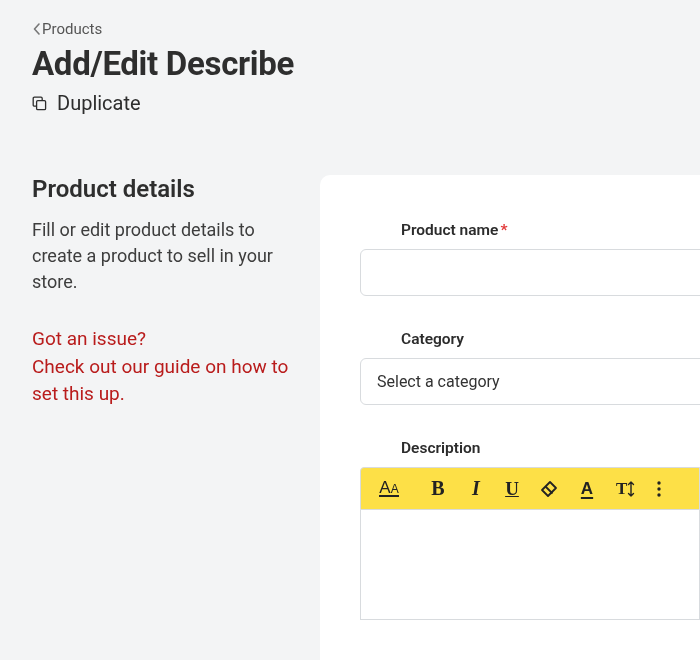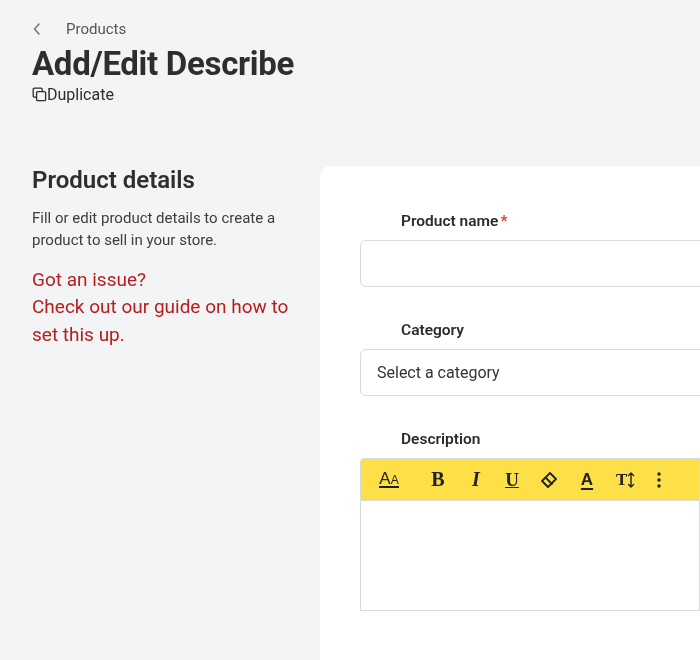--- a/index.html
+++ b/index.html
@@ -6,62 +6,63 @@
     html, body { width: 700px; height: 660px; overflow: hidden; }
     body {
       font-family: -apple-system, BlinkMacSystemFont, "Segoe UI", Roboto, Helvetica, Arial, sans-serif;
       background: #f3f4f5;
       color: #1f2328;
     }
     .page { padding: 20px 0 0 32px; }
     .breadcrumb {
       display: flex;
       align-items: center;
-      gap: 24px;
+      gap: 0;
       color: #555;
       font-size: 15px;
       cursor: pointer;
       user-select: none;
     }
     .page-title {
       font-size: 33px;
       font-weight: 700;
       color: #2e2e2e;
       margin-top: 6px;
       letter-spacing: -0.3px;
     }
     .duplicate {
       display: inline-flex;
       align-items: center;
+      gap: 10px;
       color: #2d2d2d;
-      font-size: 16px;
-      margin-top: 2px;
+      font-size: 20px;
+      margin-top: 8px;
       cursor: pointer;
       user-select: none;
     }
     .layout {
       display: flex;
       margin-top: 60px;
       align-items: flex-start;
     }
     .sidebar {
       width: 321px;
       padding-right: 20px;
     }
     .section-heading {
       font-size: 24px;
       font-weight: 600;
       color: #2e2e2e;
       margin-bottom: 14px;
     }
     .section-sub {
-      font-size: 15px;
+      font-size: 18px;
       color: #3d3d3d;
       line-height: 1.45;
-      margin-bottom: 14px;
+      margin-bottom: 30px;
     }
     .link {
       display: block;
       font-size: 19px;
       color: #b91c1c;
       text-decoration: none;
       line-height: 1.45;
       cursor: pointer;
     }
     .card {

